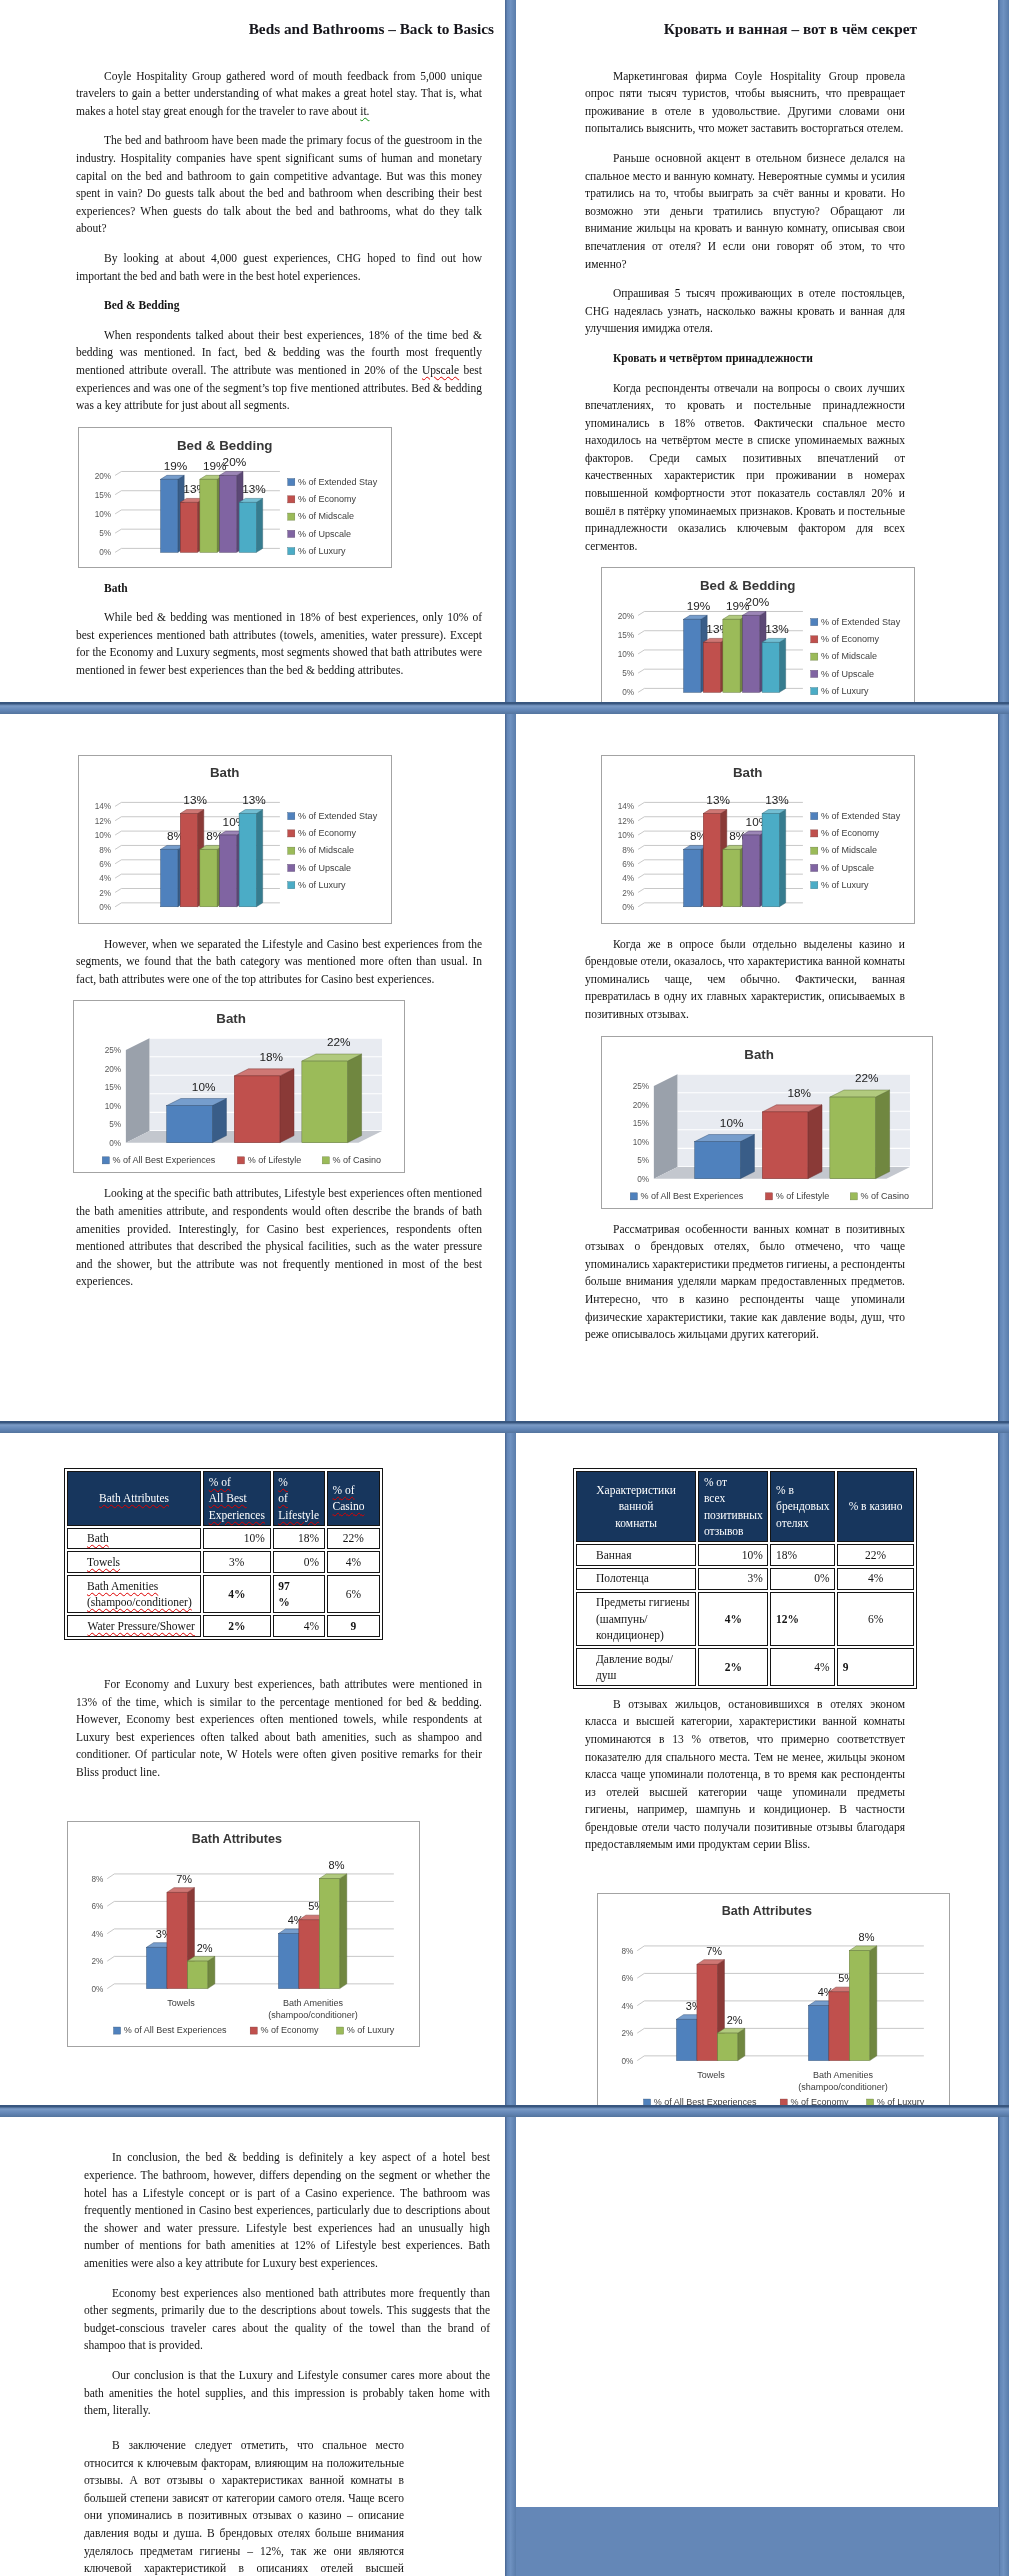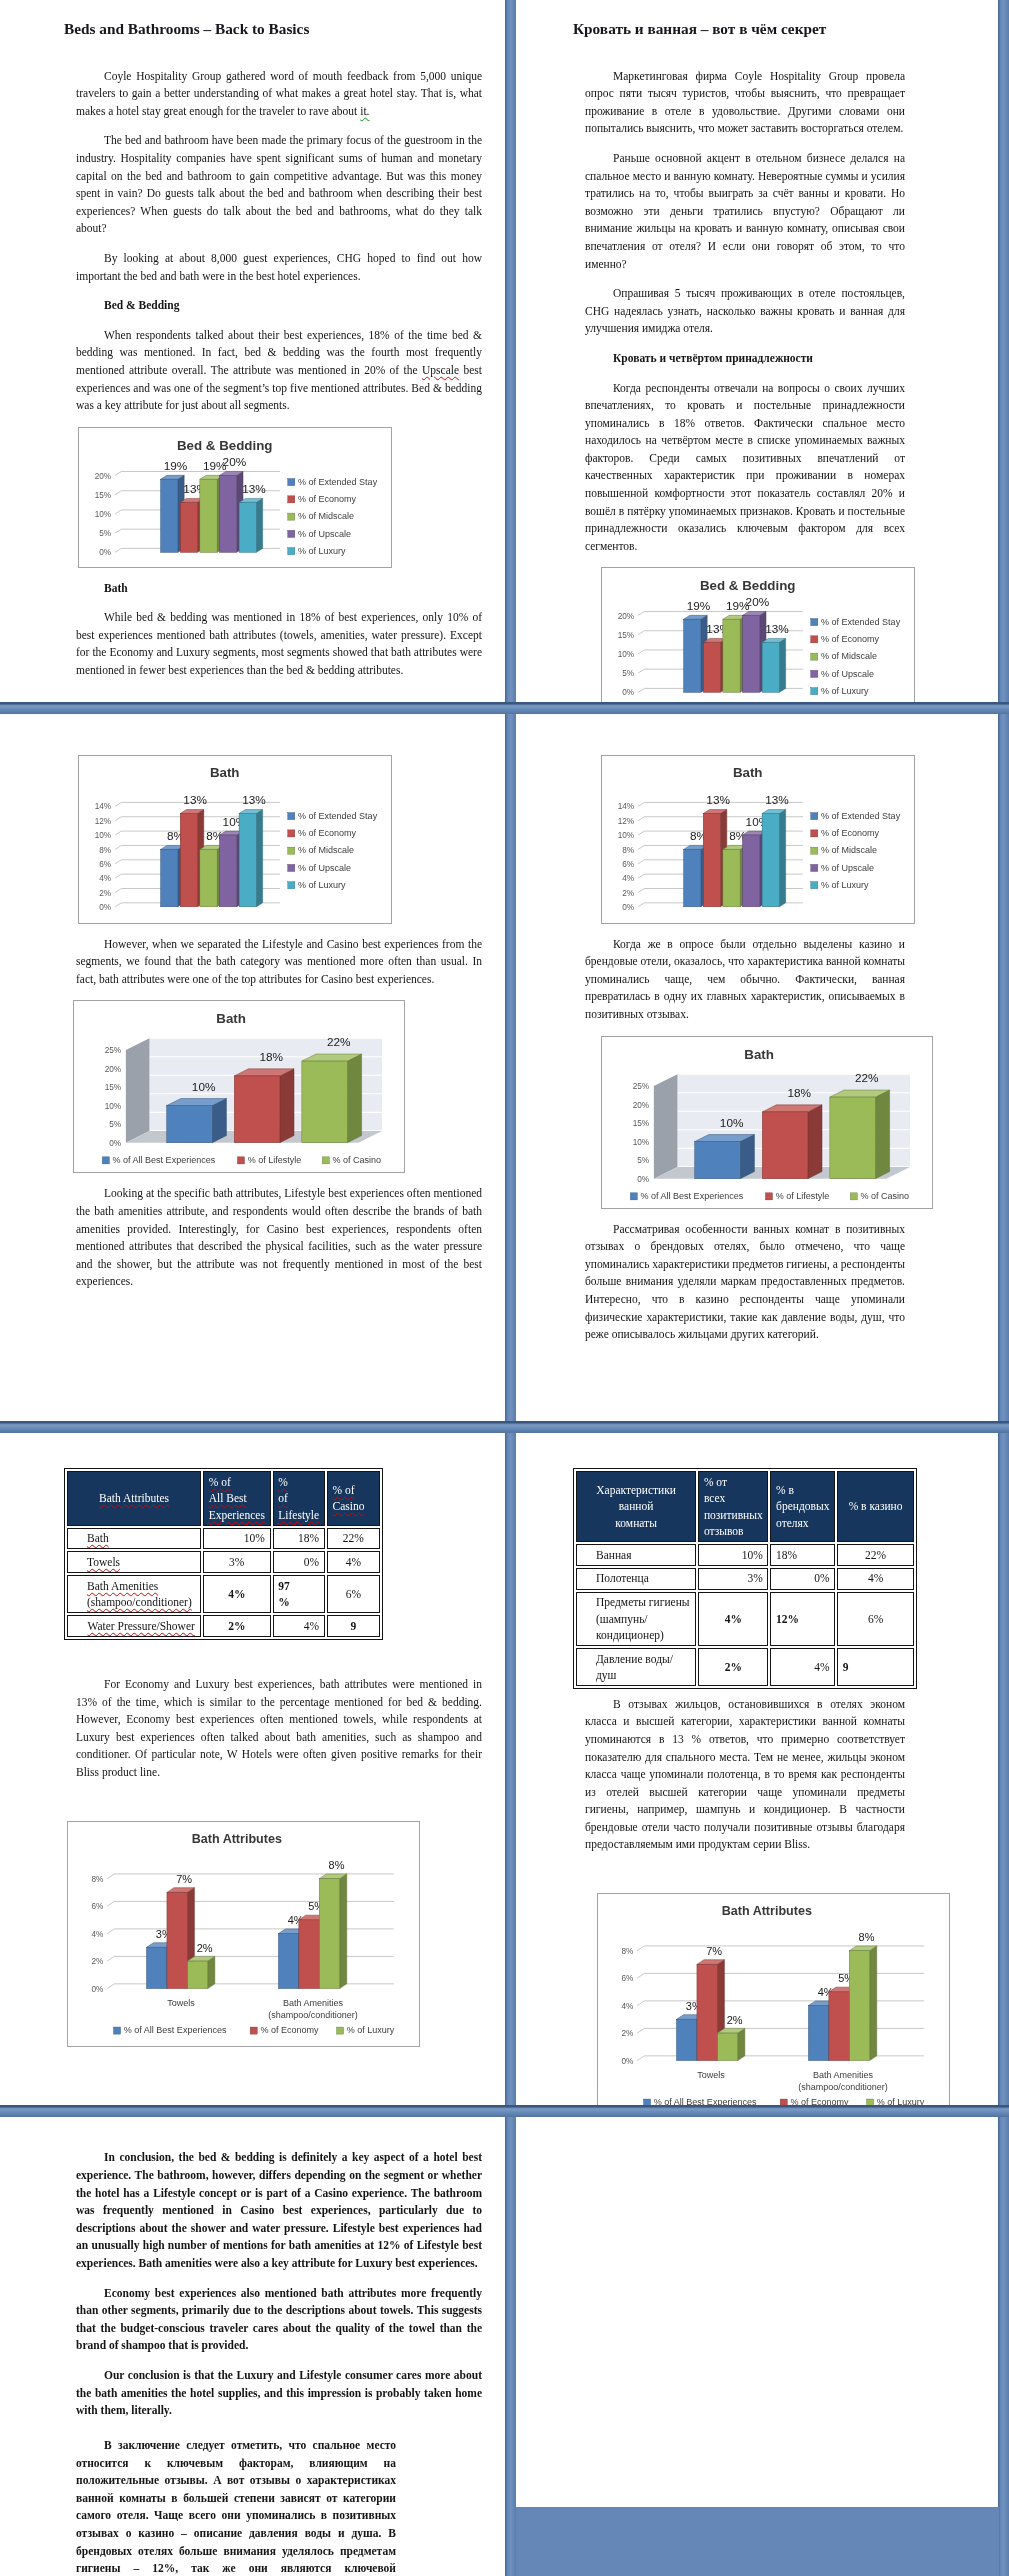--- a/index.html
+++ b/index.html
@@ -14,25 +14,25 @@
 
   
   .cell{position:absolute;background:#fff;box-sizing:border-box;
     font-family:"Liberation Serif",serif;font-size:11.5px;line-height:17.6px;color:#141414;}
   #en1{left:0;top:0;width:505px;height:702px;padding:19px 11px 0 64px;}
   #ru1{left:516px;top:0;width:483px;height:702px;padding:19px 0 0 57px;}
   #en2{left:0;top:714px;width:505px;height:707px;padding:39px 11px 0 64px;}
   #ru2{left:516px;top:714px;width:483px;height:707px;padding:39px 0 0 57px;}
   #en3{left:0;top:1432px;width:505px;height:674px;padding:36px 11px 0 64px;}
   #ru3{left:516px;top:1432px;width:451px;height:674px;padding:36px 0 16px 57px;}
-  #en4{left:0;top:2117px;width:505px;height:459px;padding:20.4px 11px 0 64px;font-weight:bold;}
+  #en4{left:8px;top:2117px;width:505px;height:459px;padding:20.4px 11px 0 64px;}
   #ru4{left:516px;top:2117px;width:483px;height:390px;}
 
   .ru-col{width:344px;}
-  .h1{font-size:15.3px;font-weight:bold;line-height:19.6px;margin:0 0 29px 0;color:#16161c;}
+  .h1{font-size:15.3px;font-weight:bold;line-height:19.6px;margin:0 0 29px 0;color:#16161c;text-align:right;}
   p{margin:12px;text-align:justify;text-indent:28px;}
   p.h2{font-weight:bold;text-align:left;}
   .sq-red{text-decoration:underline;text-decoration-style:wavy;text-decoration-color:#dd0000;text-decoration-thickness:0.8px;text-underline-offset:2.4px;}
   .sq-green{text-decoration:underline;text-decoration-style:wavy;text-decoration-color:#0a8a0a;text-decoration-thickness:0.8px;text-underline-offset:2.4px;}
 
   
   .chart{background:#fff;border:0.8px solid #a3a3a3;}
   .cA{width:312px;height:139px;margin:7.9px 0 3.1px 14px;}
   .cB{width:312px;height:167px;margin:1.6px 0 7.9px 14px;}
   .cC{width:330px;height:171px;margin:6.3px 0 7.9px 9.4px;}
@@ -56,21 +56,21 @@
 </style>
 </head>
 <body>
 
 <div id="canvas">
 
   <div class="cell" id="en1">
     <div class="h1">Beds and Bathrooms – Back to Basics</div>
     <p><span>Coyle Hospitality Group gathered word of mouth feedback from 5,000 unique travelers to gain a better understanding of what makes a great hotel stay. That is, what makes a hotel stay great enough for the traveler to rave about </span><span class="sq-green">it.</span></p>
     <p>The bed and bathroom have been made the primary focus of the guestroom in the industry. Hospitality companies have spent significant sums of human and monetary capital on the bed and bathroom to gain competitive advantage. But was this money spent in vain? Do guests talk about the bed and bathroom when describing their best experiences? When guests do talk about the bed and bathrooms, what do they talk about?</p>
-    <p>By looking at about 8,000 guest experiences, CHG hoped to find out how important the bed and bath were in the best hotel experiences.</p>
+    <p>By looking at about 4,000 guest experiences, CHG hoped to find out how important the bed and bath were in the best hotel experiences.</p>
     <p class="h2">Bed &amp; Bedding</p>
     <p><span>When respondents talked about their best experiences, 18% of the time bed &amp; bedding was mentioned. In fact, bed &amp; bedding was the fourth most frequently mentioned attribute overall. The attribute was mentioned in 20% of the </span><span class="sq-red">Upscale</span><span> best experiences and was one of the segment’s top five mentioned attributes. Bed &amp; bedding was a key attribute for just about all segments.</span></p>
     <div class="chart cA"><svg width="310" height="138" viewBox="0 0 395 175" style="font-size:14.6px">
           <text x="185.64999999999998" y="27" class="ctitle" text-anchor="middle">Bed &amp; Bedding</text>
           <path d="M46,158 L54,153 L256,153" fill="none" stroke="#b8b8b8" stroke-width="1"></path>
           <text x="41" y="162" class="tick" text-anchor="end">0%</text>
           <path d="M46,133.5 L54,128.5 L256,128.5" fill="none" stroke="#b8b8b8" stroke-width="1"></path>
           <text x="41" y="137.5" class="tick" text-anchor="end">5%</text>
           <path d="M46,109 L54,104 L256,104" fill="none" stroke="#b8b8b8" stroke-width="1"></path>
           <text x="41" y="113" class="tick" text-anchor="end">10%</text>

